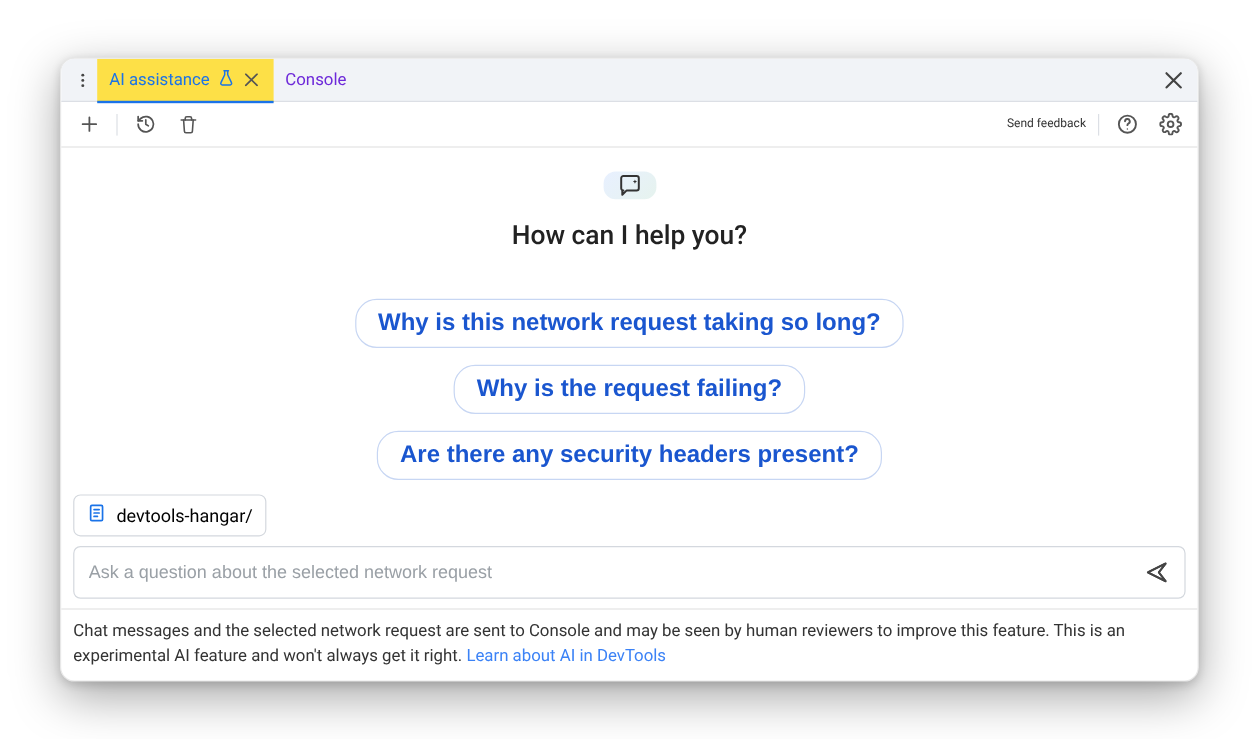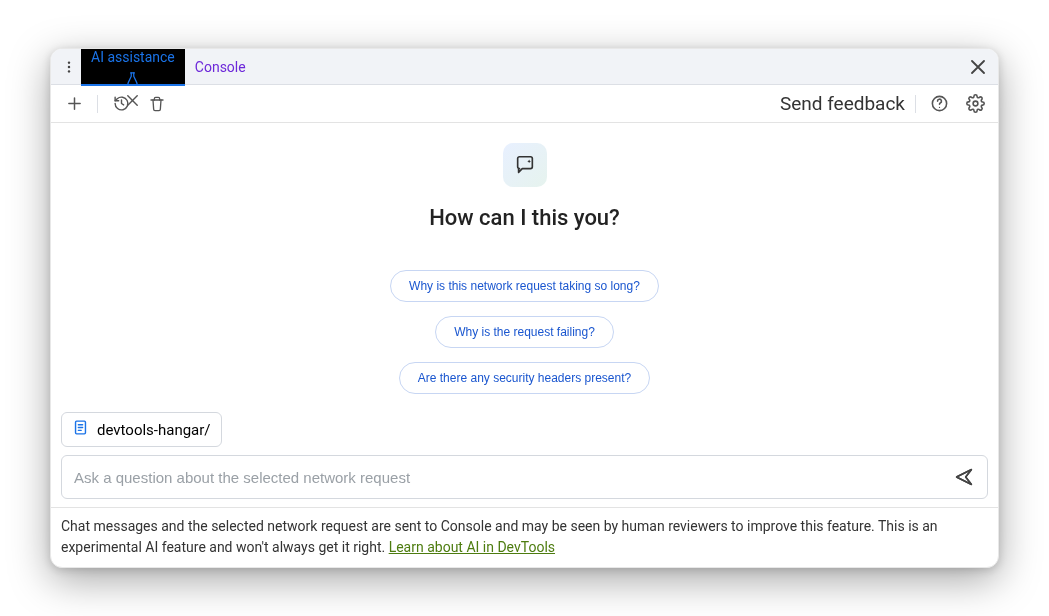--- a/index.html
+++ b/index.html
@@ -45,22 +45,21 @@
       height: 36px;
       padding: 0 10px;
       gap: 6px;
       cursor: pointer;
       color: #6d28d9;
       font-size: 14px;
       position: relative;
     }
     .tab.active {
       color: #1a73e8;
-      background: #000000;
-      flex-direction: column;
+      background: #fde047;
     }
     .tab.active::after {
       content: "";
       position: absolute;
       left: 0; right: 0; bottom: -1px;
       height: 2px;
       background: #1a73e8;
     }
     .tab .tab-label { white-space: nowrap; }
     .tab .close {
@@ -95,21 +94,21 @@
       cursor: pointer;
       border-radius: 4px;
     }
     .toolbar .divider {
       width: 1px; height: 18px; background: #dcdfe5;
     }
     .toolbar .spacer { flex: 1; }
     .toolbar .feedback {
       color: #333;
       cursor: pointer;
-      font-size: 19px;
+      font-size: 10px;
     }
 
     
     .content {
       flex: 1;
       display: flex;
       flex-direction: column;
       align-items: center;
       padding-top: 20px;
       overflow: hidden;
@@ -132,23 +131,24 @@
       flex-direction: column;
       gap: 14px;
       align-items: center;
     }
     .chip {
       border: 1px solid #c7d6f3;
       color: #1a56cf;
       background: #fff;
       border-radius: 18px;
       padding: 8px 18px;
-      font-size: 12px;
+      font-size: 20px;
       cursor: pointer;
       white-space: nowrap;
+      font-weight: bold;
     }
 
     
     .bottom {
       padding: 0 10px 8px 10px;
     }
     .context-pill {
       display: inline-flex;
       align-items: center;
       gap: 8px;
@@ -189,22 +189,21 @@
 
     
     .footer {
       border-top: 1px solid #e3e3e3;
       padding: 8px 10px 10px 10px;
       font-size: 14px;
       color: #333;
       line-height: 1.45;
     }
     .footer a {
-      color: #4d7c0f;
-      text-decoration: underline;
+      color: #3b82f6;
       cursor: pointer;
     }
   </style>
 </head>
 <body>
 
 <div class="window">
 
   <div class="tabstrip">
     <div class="menu-btn">
@@ -278,21 +277,21 @@
     </div>
   </div>
 
   <div class="content">
     <div class="ai-badge">
       <svg width="22" height="22" viewBox="0 0 24 24" fill="none" stroke="#333" stroke-width="1.8" stroke-linecap="round" stroke-linejoin="round">
         <path d="M4 5a2 2 0 0 1 2-2h12a2 2 0 0 1 2 2v9a2 2 0 0 1-2 2H9l-4 4v-4H6a2 2 0 0 1-2-2V5z"></path>
         <path d="M16.5 6 l.6 1.4 1.4.6-1.4.6-.6 1.4-.6-1.4-1.4-.6 1.4-.6z" fill="#333" stroke="none"></path>
       </svg>
     </div>
-    <div class="greeting">How can I this you?</div>
+    <div class="greeting">How can I help you?</div>
     <div class="suggestions">
       <button class="chip">Why is this network request taking so long?</button>
       <button class="chip">Why is the request failing?</button>
       <button class="chip">Are there any security headers present?</button>
     </div>
   </div>
 
   <div class="bottom">
     <div class="context-pill">
       <span class="doc-icon">

